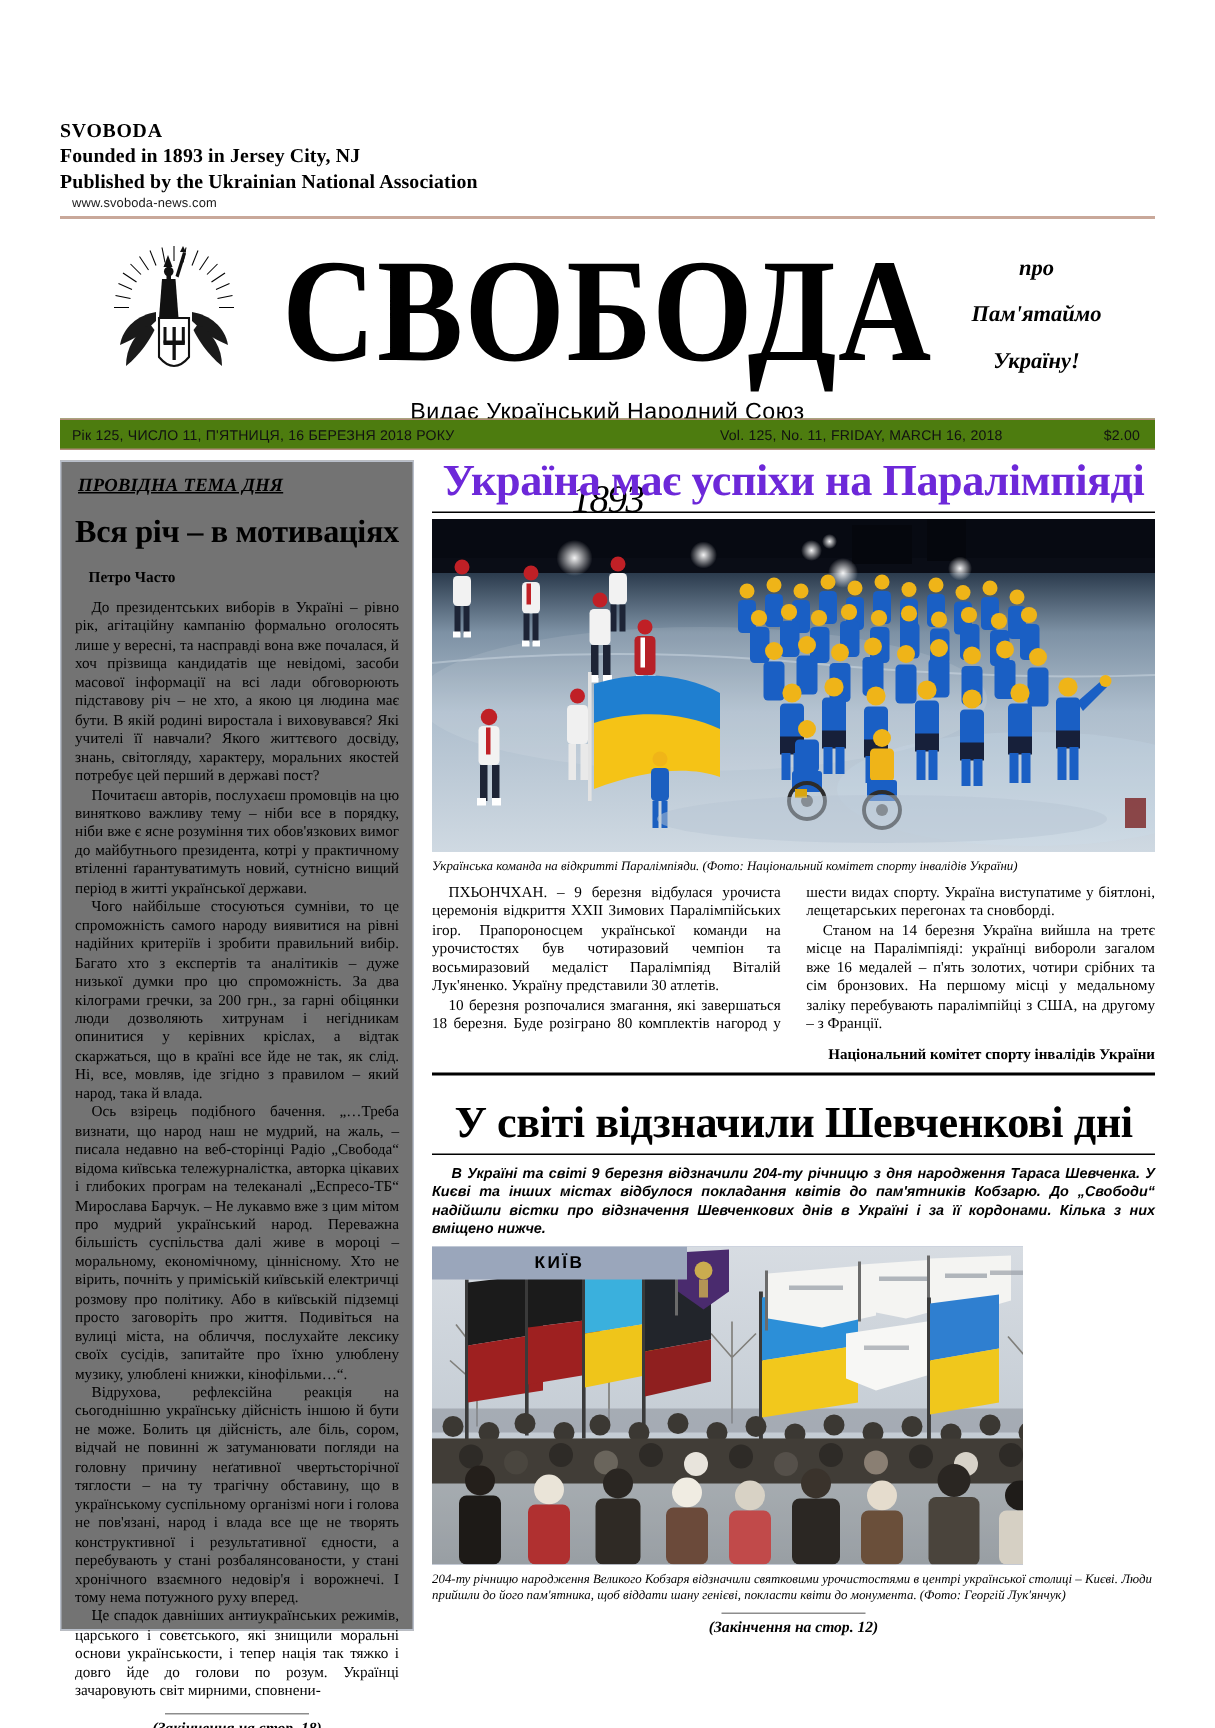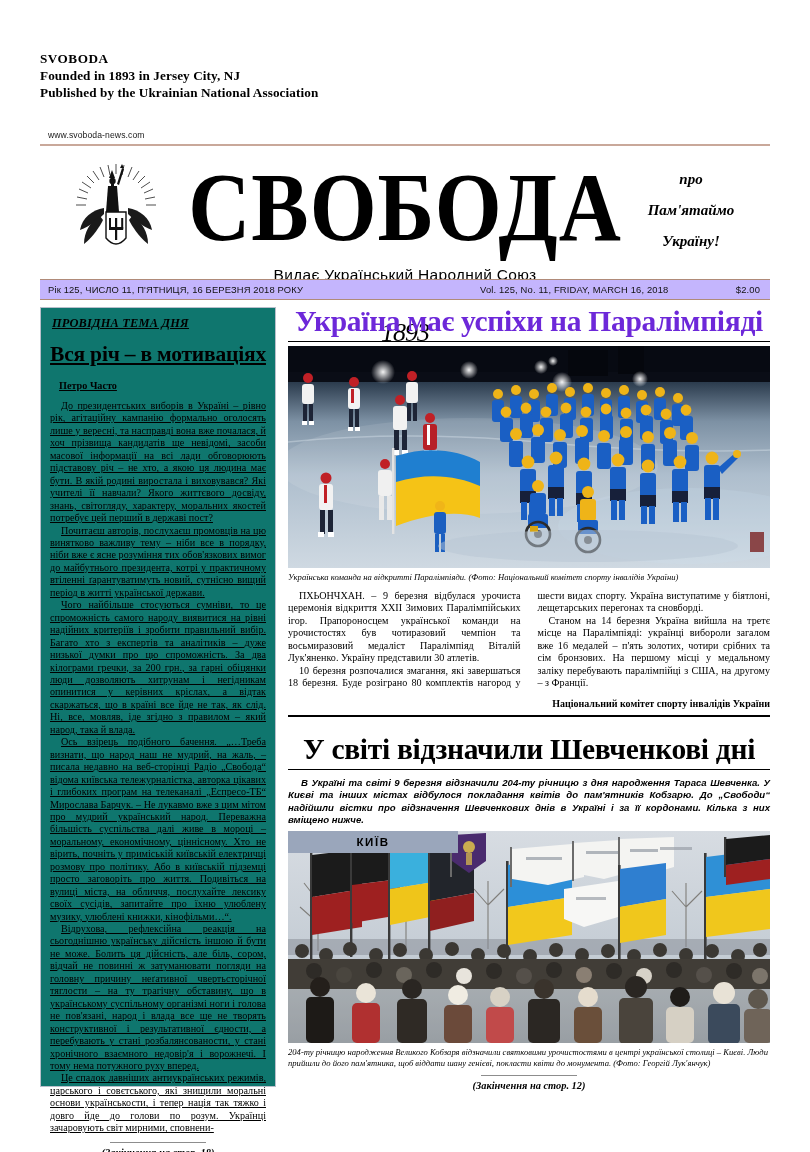--- a/index.html
+++ b/index.html
@@ -11,21 +11,21 @@
   }
   .page { position: relative; width: 810px; height: 1152px; background:#fff; }
 
   
   .ident { position:absolute; left:40px; top:50px; }
   .ident div {
     font-family:"Liberation Serif", serif;
     font-weight:bold; font-size:13.2px; line-height:17px; color:#000;
     letter-spacing:0.1px;
   }
-  .ident .ln1 { letter-spacing: 0.5px; }
+  .ident .ln1 { letter-spacing: 0.5px; margin-top: 28px; }
 
   .weburl {
     position:absolute; left:48px; top:130px;
     font-family:"Liberation Sans", sans-serif;
     font-size:8.6px; color:#1a1a1a; letter-spacing:0.1px;
   }
   .topRule {
     position:absolute; left:40px; top:144px; width:730px; height:1.6px;
     background:#c9a89a;
   }
@@ -58,45 +58,44 @@
   .slogan {
     position:absolute; right:4px; top:14px; width:150px; text-align:center;
     font-family:"Liberation Serif", serif;
     font-style:italic; font-weight:bold;
     font-size:15px; line-height:31px; color:#000;
   }
 
   
   .datebar {
     position:absolute; left:40px; top:279px; width:730px; height:21px;
-    background:#c4b5fd;
+    background:#4d7c0f;
     border-top:1.3px solid #b08b79;
     border-bottom:1.3px solid #b08b79;
   }
   .datebar .l, .datebar .r, .datebar .price {
     position:absolute; top:4px;
     font-family:"Liberation Sans", sans-serif;
     font-size:9.4px; color:#111; letter-spacing:0.15px;
   }
   .datebar .l { left:8px; }
   .datebar .r { left:440px; }
   .datebar .price { right:10px; }
   .datebar .year1893 {
     position:absolute; left:50%; top:-10px; transform:translateX(-50%);
     font-family:"Liberation Serif", serif;
     font-size:26px; font-style:italic; color:#000; letter-spacing:-1px;margin-top:48px;
   }
 
   
   .leftcol {
     position:absolute; left:40px; top:307px; width:236px; height:780px;
-    background:#0f766e;
+    background:#737373;
     border:1px solid #b9bfcb;
     padding:8px 9px 6px 9px;
-    text-decoration:underline;
   }
   .kicker {
     font-family:"Liberation Serif", serif;
     font-weight:bold; font-style:italic;
     font-size:12.4px; color:#000;
     text-decoration:underline;
     letter-spacing:0.2px;
     padding-left:2px;
   }
   .leadhead {
@@ -134,21 +133,21 @@
     font-weight:bold; font-size:29.5px; line-height:33px;
     text-align:center; color:#6d28d9; letter-spacing:-0.3px;
   }
   .headrule { height:1.2px; background:#000; margin-top:3px; }
 
   .photoA {
     position:relative; width:482px; height:222px; margin-top:4px;
     overflow:hidden; background:#0b1020;
   }
   .photoB {
-    position:relative; width:482px; height:212px; margin-top:4px;
+    position:relative; width:394px; height:212px; margin-top:4px;
     overflow:hidden; background:#9aa6bb;
   }
 
   .caption {
     font-family:"Liberation Serif", serif;
     font-style:italic; font-size:8.6px; line-height:10.6px;
     color:#000; margin-top:4px; text-align:left;
   }
 
   .twocol {

